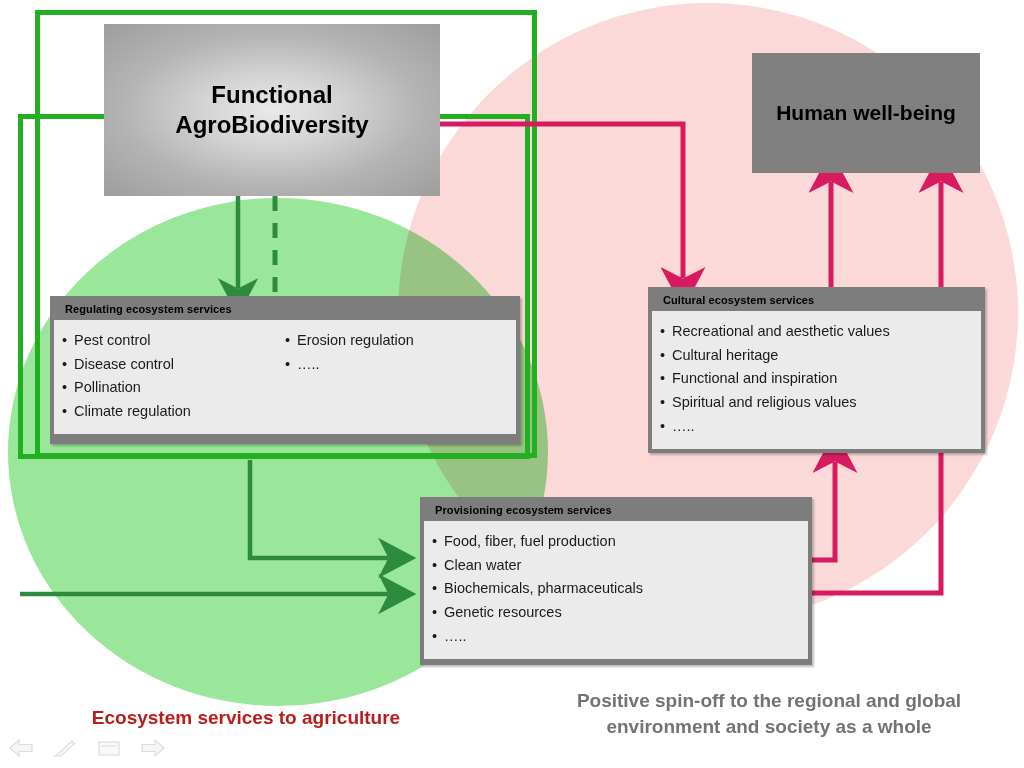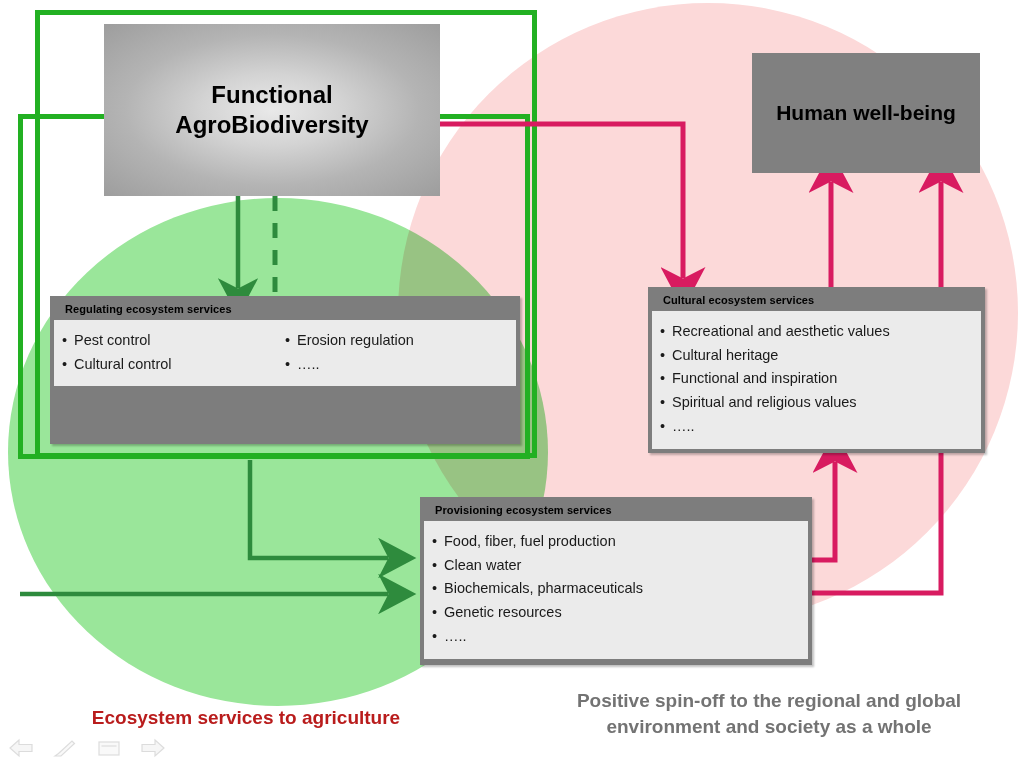--- a/index.html
+++ b/index.html
@@ -102,21 +102,23 @@
   <div class="node" id="box-hwb">
     <div class="title">Human well-being</div>
   </div>
 
   <div class="node svc" id="box-reg">
     <div class="hdr">Regulating ecosystem services</div>
     <div class="body">
       <div class="col">
         <ul>
           <li>Pest control</li>
-          <li>Cultural control</li>
+          <li>Disease control</li>
+          <li>Pollination</li>
+          <li>Climate regulation</li>
         </ul>
       </div>
       <div class="col">
         <ul>
           <li>Erosion regulation</li>
           <li>…..</li>
         </ul>
       </div>
     </div>
   </div>

